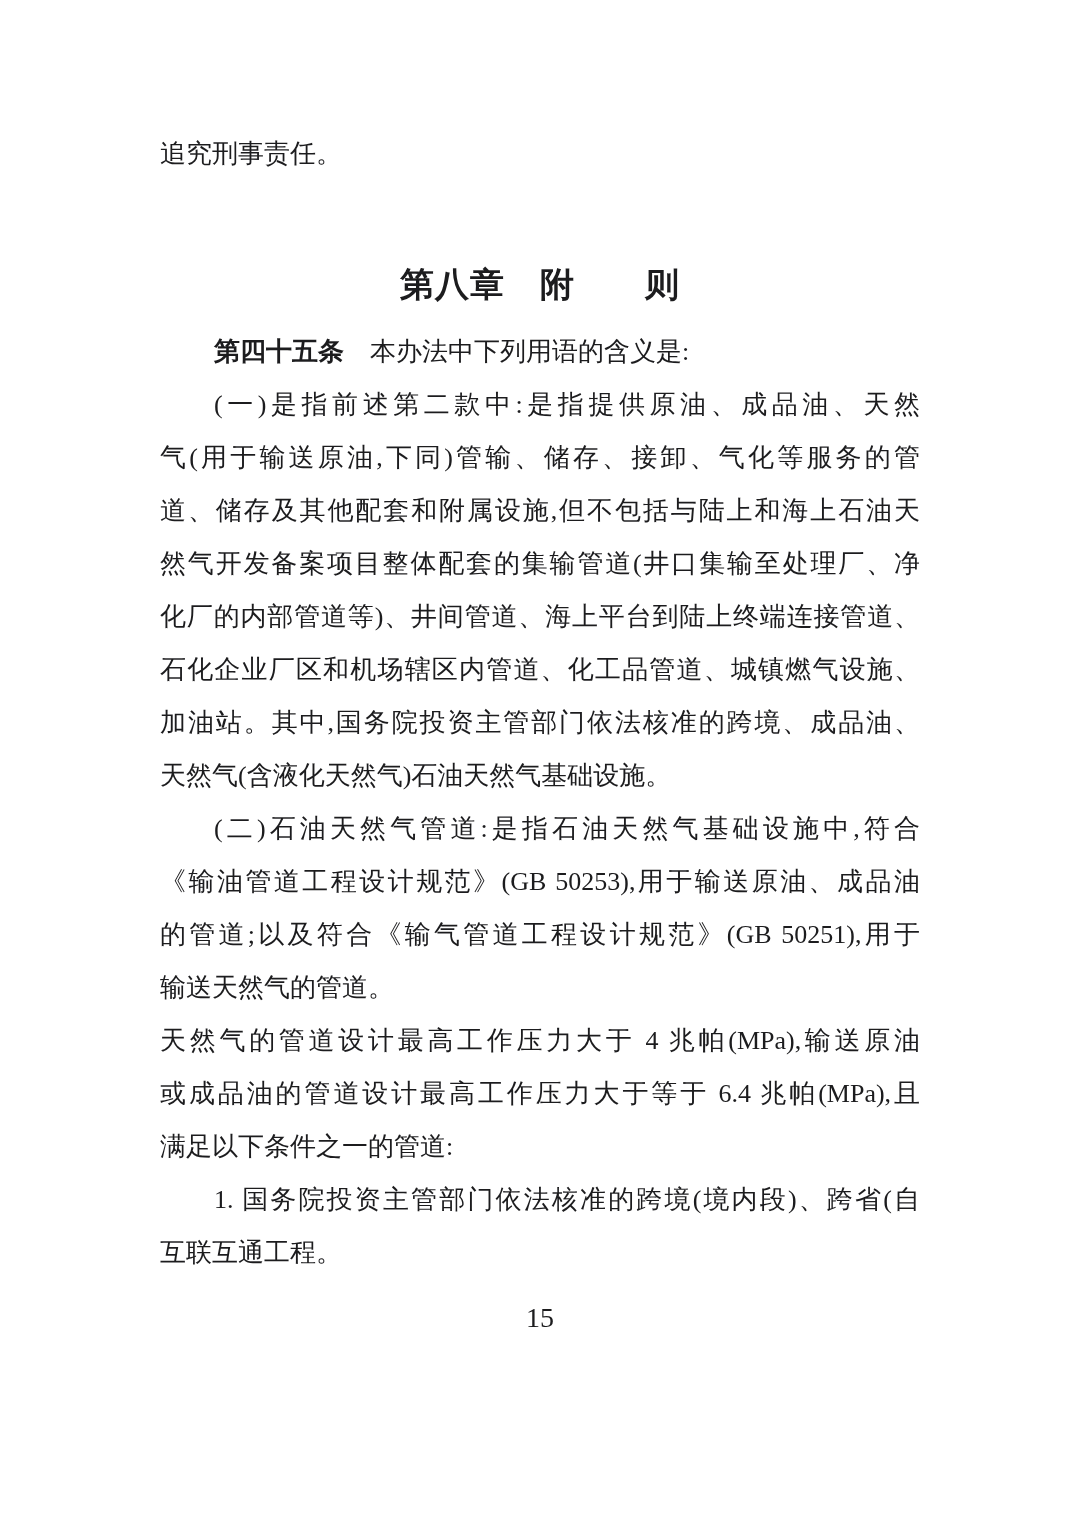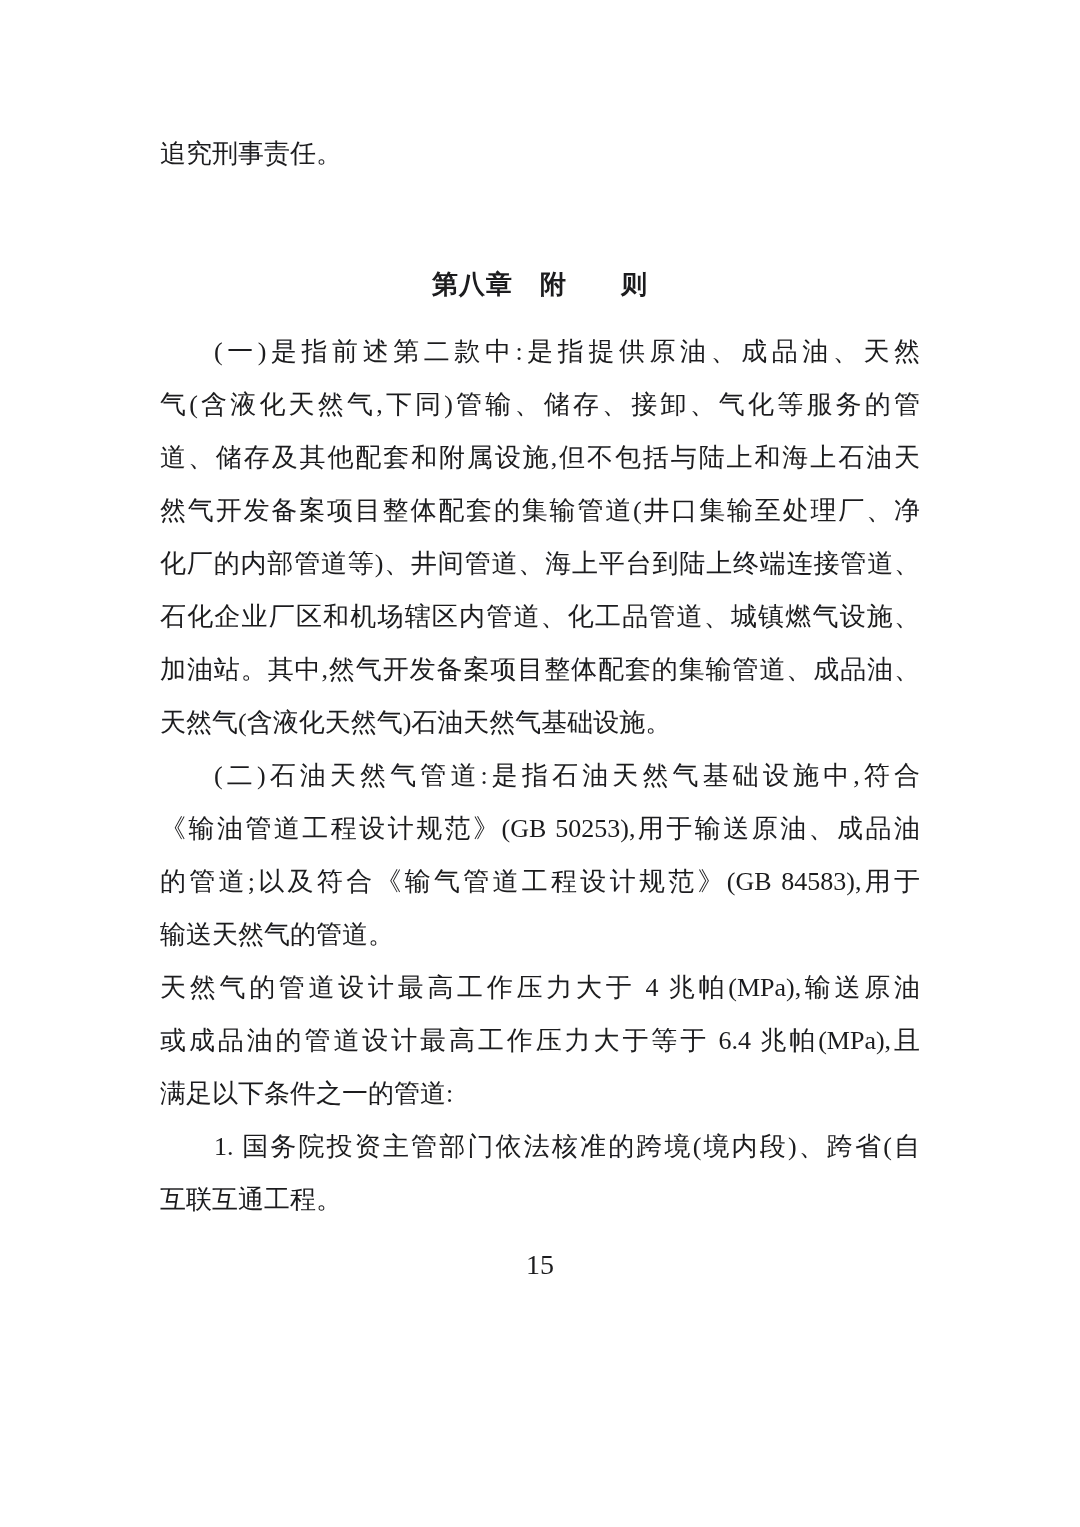--- a/index.html
+++ b/index.html
@@ -32,21 +32,21 @@
     text-align-last: left;
   }
   .line.indent {
     text-indent: 54px;
   }
   .bold {
     font-weight: 700;
   }
   .chapter {
     margin: 78px 0 14px 0;
-    font-size: 26px;
+    font-size: 34px;
     line-height: 53px;
     height: 53px;
     font-weight: 700;
     text-align: center;
     letter-spacing: 1px;
     white-space: pre;
   }
   .page-number {
     margin-top: 19px;
     height: 40px;
@@ -57,31 +57,32 @@
 </style>
 </head>
 <body>
 
 <div class="doc-page" style="color: rgb(28, 28, 30); background: rgb(255, 255, 255);">
   <p class="line no-fill">追究刑事责任。</p>
 
   <h1 class="chapter">第八章　附　　则</h1>
 
   <div id="body-text">
+      <p class="line no-fill indent"><span class="bold">第四十五条</span>　本办法中下列用语的含义是:</p>
       <p class="line indent">(一)是指前述第二款中:是指提供原油、成品油、天然</p>
-      <p class="line">气(含液化天然气,下同)管输、储存、接卸、气化等服务的管</p>
+      <p class="line">气(用于输送原油,下同)管输、储存、接卸、气化等服务的管</p>
       <p class="line">道、储存及其他配套和附属设施,但不包括与陆上和海上石油天</p>
       <p class="line">然气开发备案项目整体配套的集输管道(井口集输至处理厂、净</p>
       <p class="line">化厂的内部管道等)、井间管道、海上平台到陆上终端连接管道、</p>
       <p class="line">石化企业厂区和机场辖区内管道、化工品管道、城镇燃气设施、</p>
-      <p class="line">加油站。其中,然气开发备案项目整体配套的集输管道、成品油、</p>
+      <p class="line">加油站。其中,国务院投资主管部门依法核准的跨境、成品油、</p>
       <p class="line no-fill">天然气(含液化天然气)石油天然气基础设施。</p>
       <p class="line indent">(二)石油天然气管道:是指石油天然气基础设施中,符合</p>
       <p class="line">《输油管道工程设计规范》(GB 50253),用于输送原油、成品油</p>
-      <p class="line">的管道;以及符合《输气管道工程设计规范》(GB 84583),用于</p>
+      <p class="line">的管道;以及符合《输气管道工程设计规范》(GB 50251),用于</p>
       <p class="line no-fill">输送天然气的管道。</p>
       <p class="line">天然气的管道设计最高工作压力大于 4 兆帕(MPa),输送原油</p>
       <p class="line">或成品油的管道设计最高工作压力大于等于 6.4 兆帕(MPa),且</p>
       <p class="line no-fill">满足以下条件之一的管道:</p>
       <p class="line indent">1. 国务院投资主管部门依法核准的跨境(境内段)、跨省(自</p>
       <p class="line no-fill">互联互通工程。</p>
     </div>
 
   <div class="page-number">15</div>
 </div>

